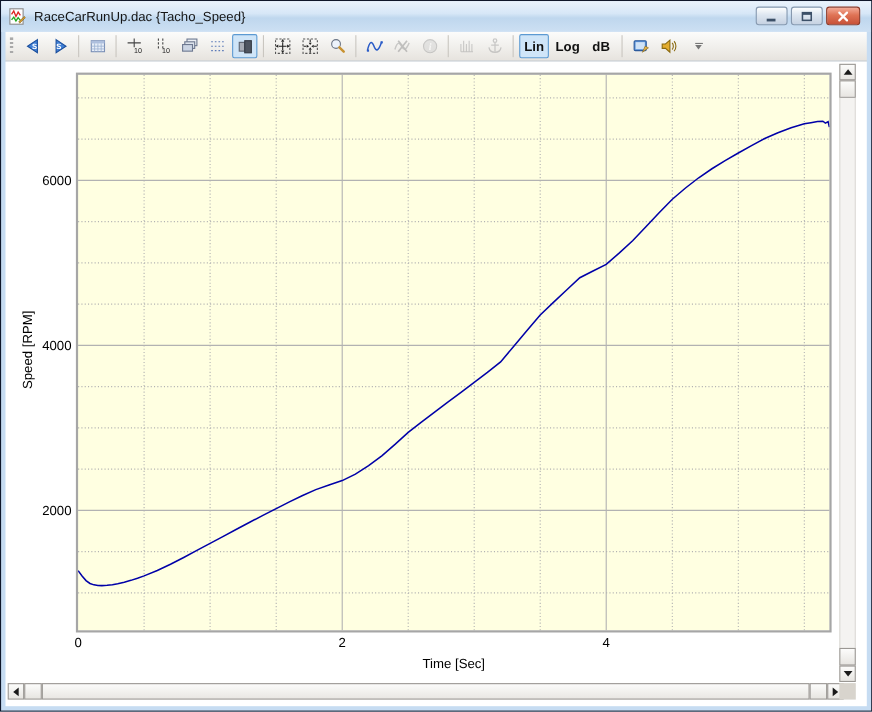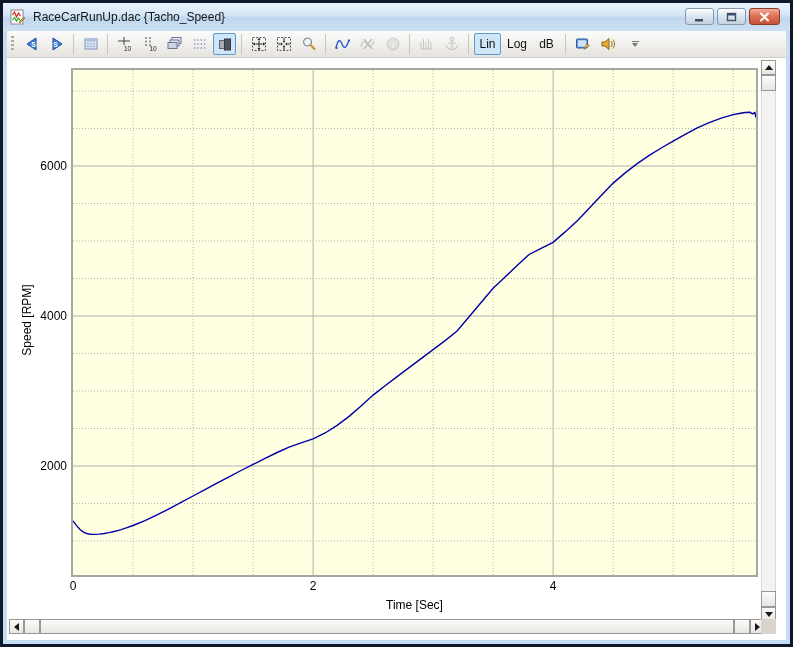--- a/index.html
+++ b/index.html
@@ -1,19 +1,19 @@
 <!DOCTYPE html>
 <html><head>
 <meta charset="utf-8">
 <style>
   html,body{margin:0;padding:0;background:#9aa7b5;}
   *{box-sizing:border-box;}
   .window{
     position:relative;width:793px;height:647px;
-    background:#c6dcf2;border:3px solid #0f172a;
+    background:#c6dcf2;border:1px solid #0f172a;
     font-family:"Liberation Sans",sans-serif;overflow:hidden;
   }
   
   .titlebar{
     position:absolute;top:0;left:0;right:0;height:28px;
     background:linear-gradient(#eaf3fc 0%,#d7e7f7 40%,#bfd7ee 55%,#cde0f3 100%);
   }
   .title-icon{position:absolute;left:7px;top:6px;width:16px;height:16px;}
   .title-text{position:absolute;left:30px;top:7px;font-size:12px;color:#151515;white-space:nowrap;}
   .win-btns{position:absolute;top:5px;right:10px;display:flex;gap:3px;}
@@ -33,21 +33,21 @@
   .tb-grip{width:3px;height:16px;margin:0 5px 0 2px;
     background-image:repeating-linear-gradient(to bottom,#a9a9a9 0 2px,transparent 2px 4px);}
   .tb-btn{
     width:23px;height:22px;margin:0 1px;border:1px solid transparent;border-radius:2px;
     display:flex;align-items:center;justify-content:center;background:transparent;padding:0;
   }
   .tb-btn.text{width:auto;min-width:27px;padding:0 3px;}
   .tb-btn.active{background:#cfe5f8;border-color:#5c9ad2;}
   .tb-btn.disabled{opacity:.5;filter:grayscale(1);}
   .tb-btn svg{width:16px;height:16px;display:block;}
-  .tb-label{font-size:12px;color:#111;}
+  .tb-label{font-size:12px;color:#111;font-weight:bold;}
   .tb-sep{width:1px;height:20px;background:#c9c6c0;margin:0 4px;}
   .tb-overflow{margin-left:8px;width:14px;height:18px;display:flex;flex-direction:column;
     align-items:center;justify-content:center;gap:1px;border:none;background:transparent;padding:0;}
   .tb-overflow .bar{width:7px;height:1px;background:#777;}
   .tb-overflow .tri{width:0;height:0;border-left:3.5px solid transparent;
     border-right:3.5px solid transparent;border-top:4px solid #777;}
   
   .content{position:absolute;top:55px;left:4px;right:4px;bottom:4px;background:#ffffff;}
   #chart-host{position:absolute;left:0;top:0;width:756px;height:566px;}
   

